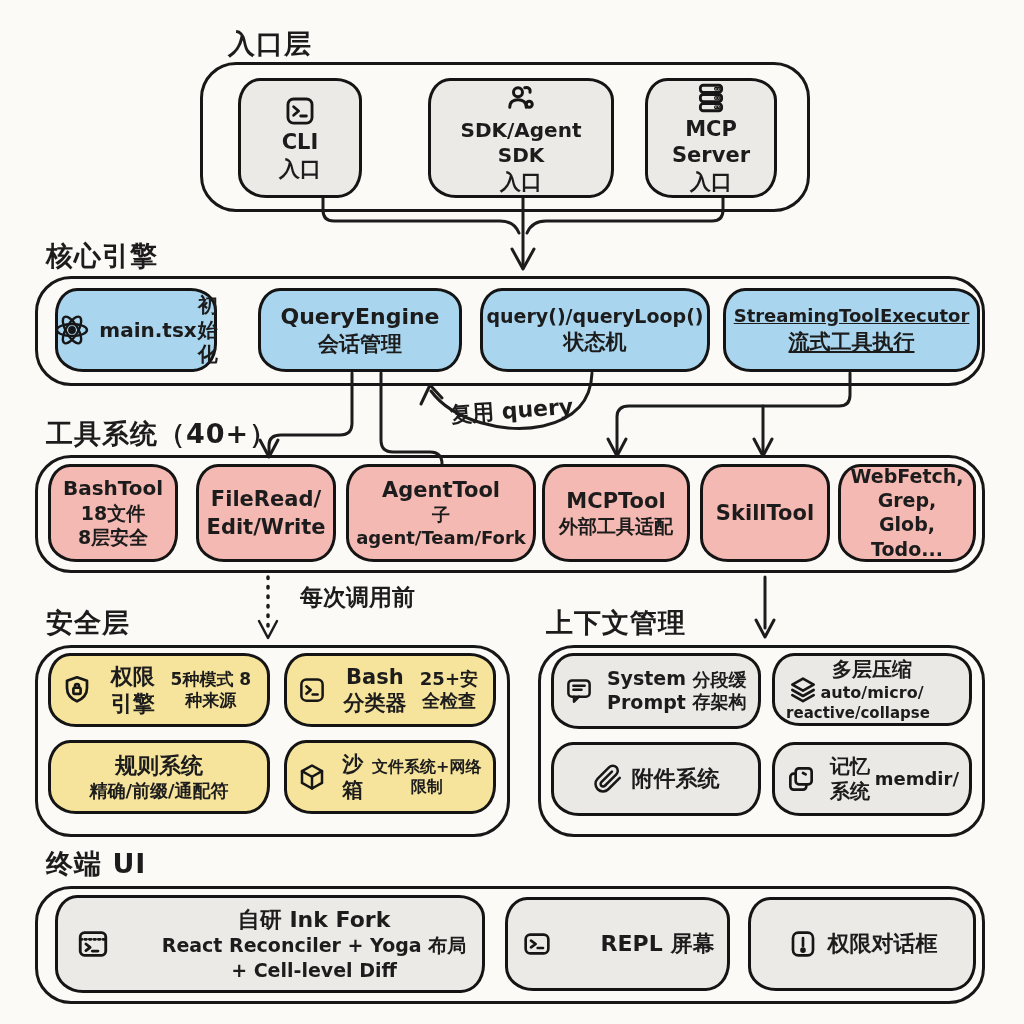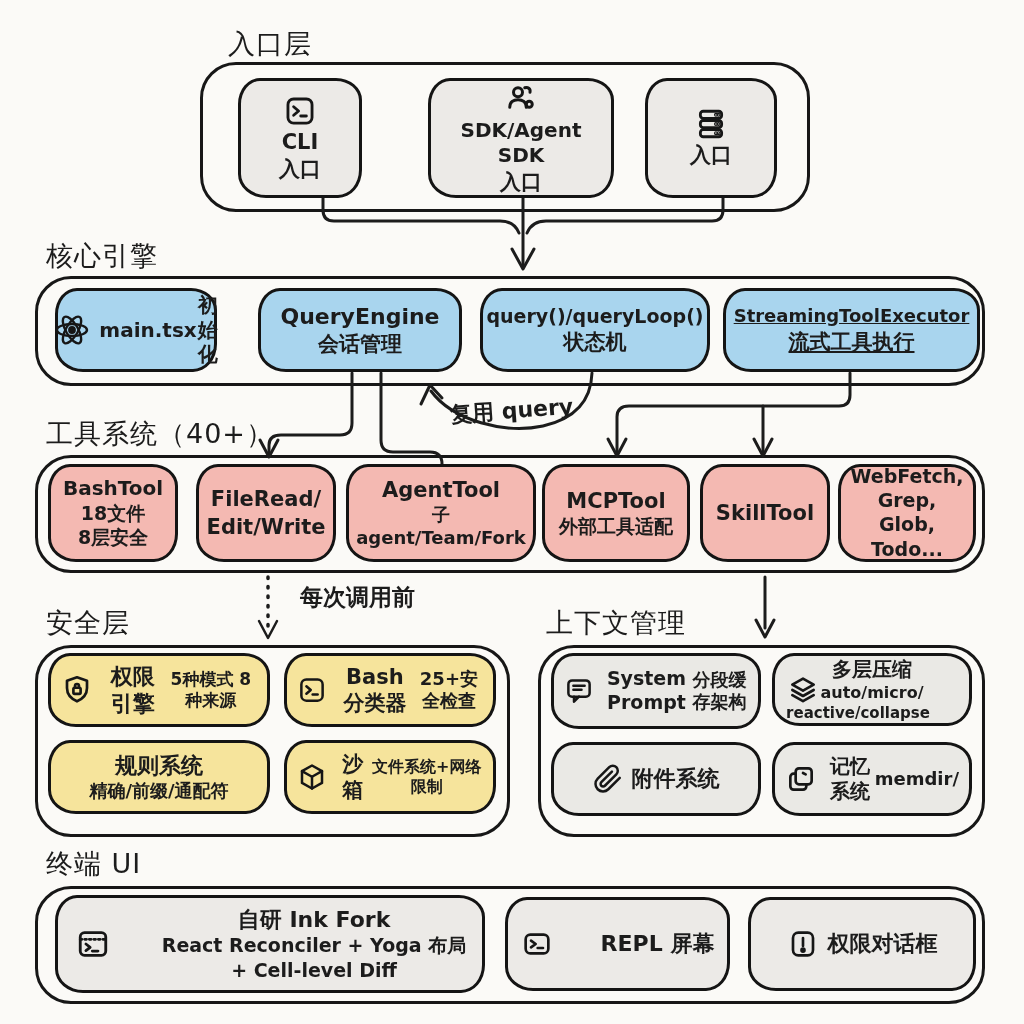--- a/index.html
+++ b/index.html
@@ -6,21 +6,21 @@
   .stage{
     position:relative;width:1024px;height:1024px;overflow:hidden;
     background:#fbfaf7;color:#1c1c1c;
     font-family:"DejaVu Sans","Liberation Sans",sans-serif;
   }
   .container{
     position:absolute;border:3.5px solid #171717;border-radius:36px;
     background:transparent;z-index:1;box-sizing:border-box;
   }
   .seclabel{
-    position:absolute;font-size:27px;font-weight:normal;z-index:3;
+    position:absolute;font-size:27px;font-weight:bold;z-index:3;
     letter-spacing:1px;white-space:nowrap;
   }
   .box{
     position:absolute;border:3px solid #141414;box-sizing:border-box;
     display:flex;flex-direction:column;align-items:center;justify-content:center;
     font-weight:bold;text-align:center;line-height:1.24;z-index:10;
     border-radius:22px 26px 24px 28px / 26px 22px 28px 24px;
     padding:4px 8px;gap:1px;
   }
   .hrow{flex-direction:row;gap:9px;padding:4px 10px;}
@@ -119,20 +119,21 @@
           <rect x="4.5" y="9.5" width="15" height="5" rx="2"></rect>
           <rect x="4.5" y="16" width="15" height="5" rx="2"></rect>
           <circle cx="15.5" cy="5.5" r="0.4" fill="#161616"></circle>
           <circle cx="17.3" cy="5.5" r="0.4" fill="#161616"></circle>
           <circle cx="15.5" cy="12" r="0.4" fill="#161616"></circle>
           <circle cx="17.3" cy="12" r="0.4" fill="#161616"></circle>
           <circle cx="15.5" cy="18.5" r="0.4" fill="#161616"></circle>
           <circle cx="17.3" cy="18.5" r="0.4" fill="#161616"></circle>
         </svg>
     </span>
+    <span class="fs21">MCP Server</span>
     <span class="fs21">入口</span>
   </div>
 
   <div class="box core-box hrow" style="left:55px;top:288px;width:162px;height:84px;">
     <span class="icon">
       <svg class="glyph" width="36" height="36" viewBox="0 0 24 24" style="stroke-width:1.6;">
           <ellipse cx="12" cy="12" rx="10" ry="4"></ellipse>
           <ellipse cx="12" cy="12" rx="10" ry="4" transform="rotate(60 12 12)"></ellipse>
           <ellipse cx="12" cy="12" rx="10" ry="4" transform="rotate(-60 12 12)"></ellipse>
           <circle cx="12" cy="12" r="1.8" fill="#161616"></circle>

